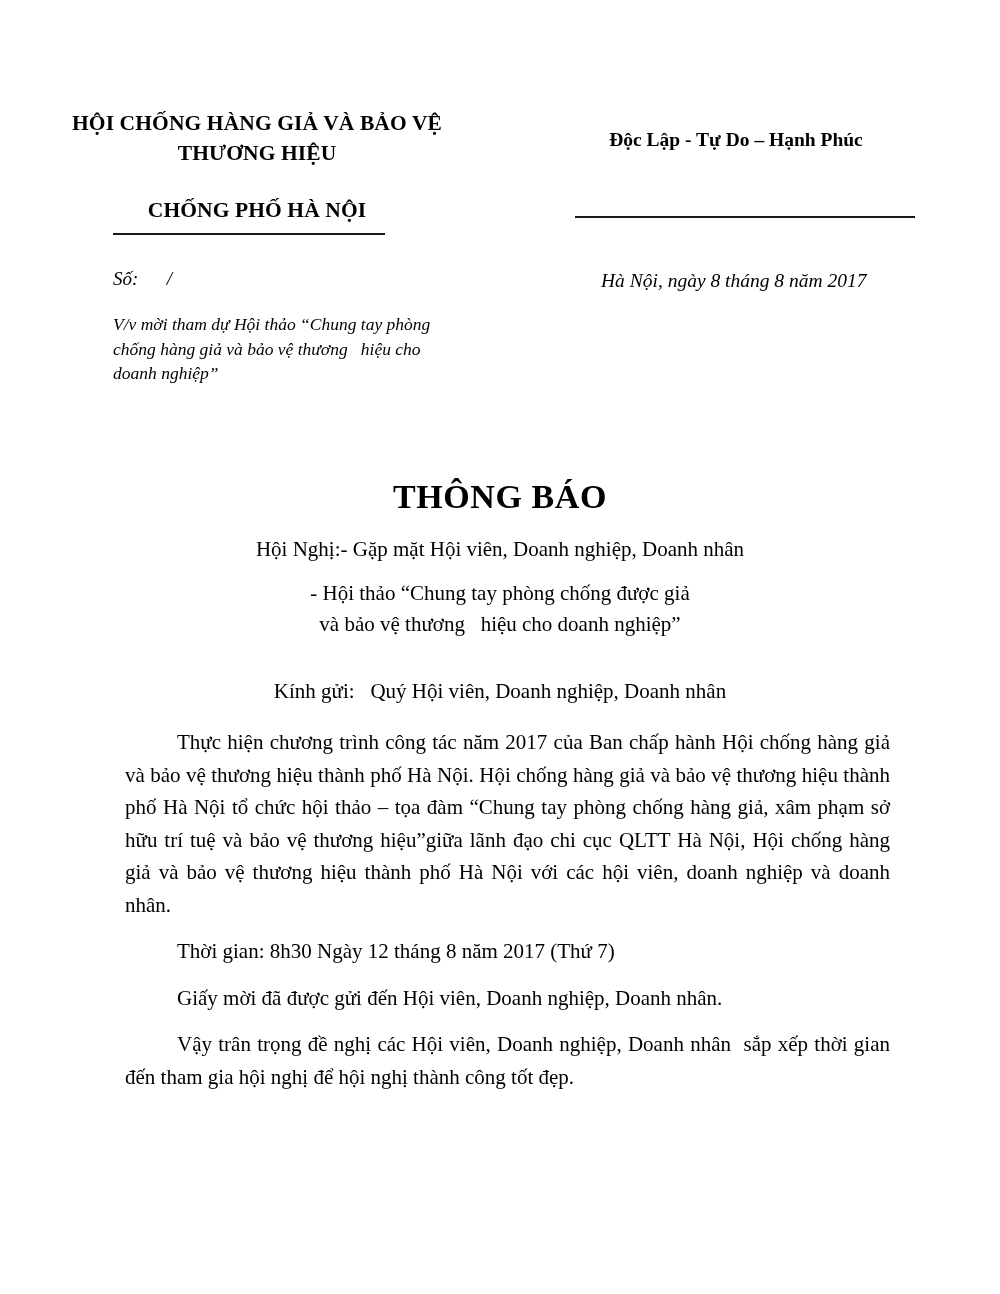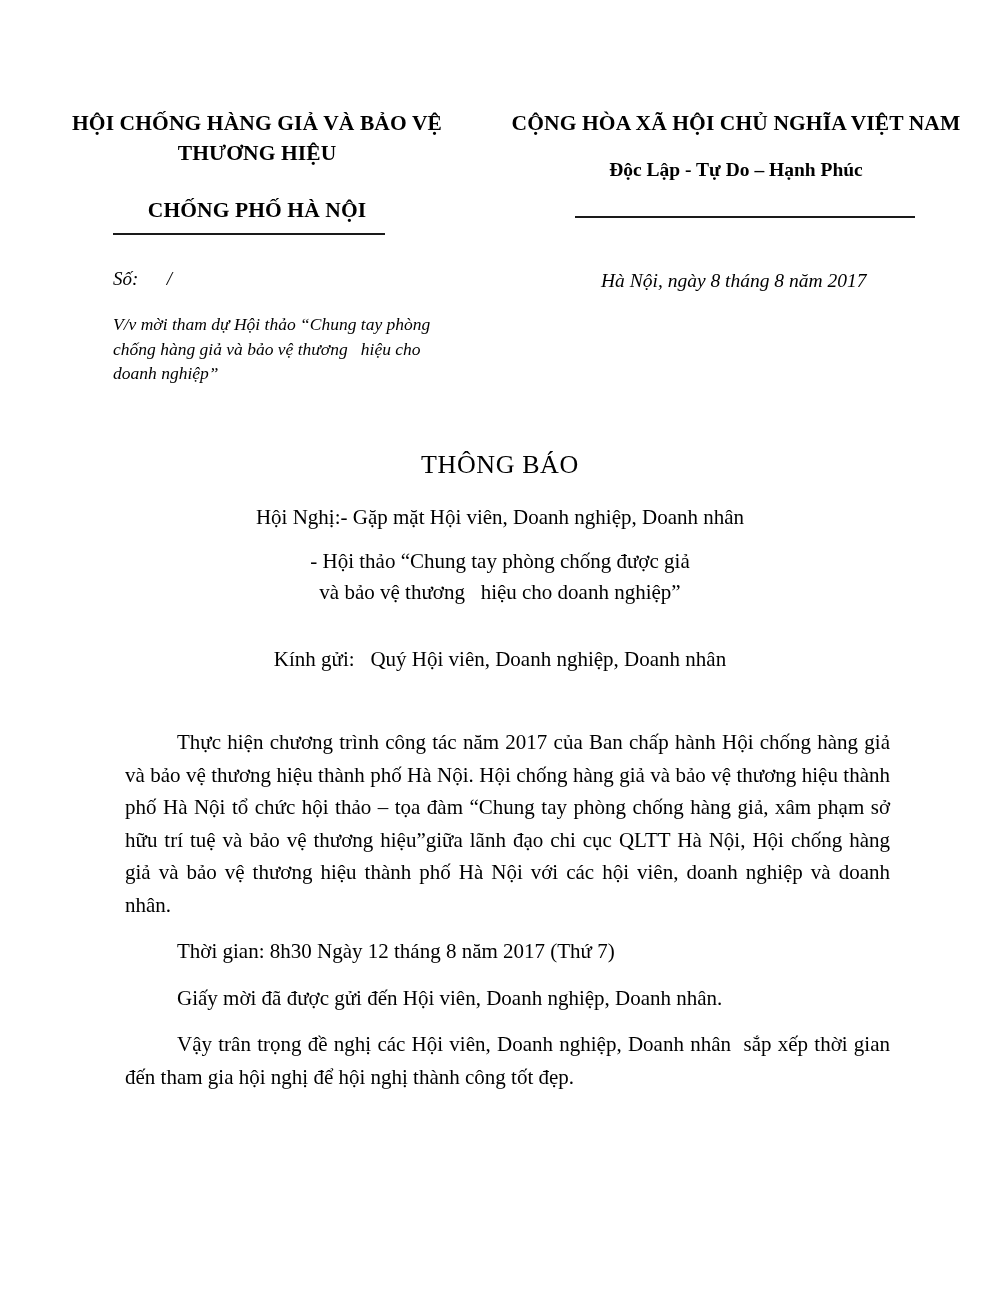--- a/index.html
+++ b/index.html
@@ -130,24 +130,25 @@
 
   
   .title-block {
     position: absolute;
     top: 446px;
     left: 0;
     width: 1000px;
     text-align: center;
   }
   .doc-title {
-    font-weight: normal;
-    font-size: 26px;
+    font-weight: bold;
+    font-size: 34px;
     line-height: 38px;
     letter-spacing: 0.6px;
+    margin-top: 32px;
   }
   .conf-line {
     font-size: 21px;
     line-height: 30px;
     margin-top: 18px;
     white-space: pre;
   }
   .topic {
     font-size: 21px;
     line-height: 31px;
@@ -191,21 +192,20 @@
   <div class="header">
 
     <div class="hdr-left">
       <div class="org-line1">HỘI CHỐNG HÀNG GIẢ VÀ BẢO VỆ</div>
       <div class="org-line2">THƯƠNG HIỆU</div>
       <div class="org-city">CHỐNG PHỐ HÀ NỘI</div>
     </div>
     <div class="rule-left"></div>
 
     <div class="hdr-right">
-      <div class="nation">CỘNG HÒA XÃ HỘI CHỦ NGHĨA VIỆT NAM</div>
       <div class="motto">Độc Lập - Tự Do – Hạnh Phúc</div>
     </div>
     <div class="rule-right"></div>
   </div>
 
   <div class="meta">
     <div class="so-line">Số:      /</div>
 
     <div class="date-line">Hà Nội, ngày 8 tháng 8 năm 2017</div>
 

